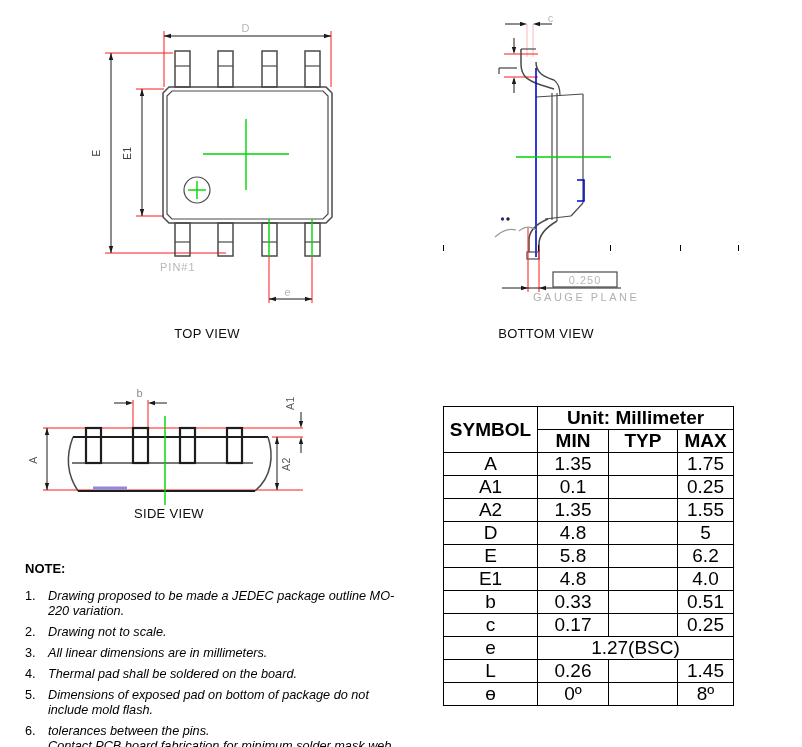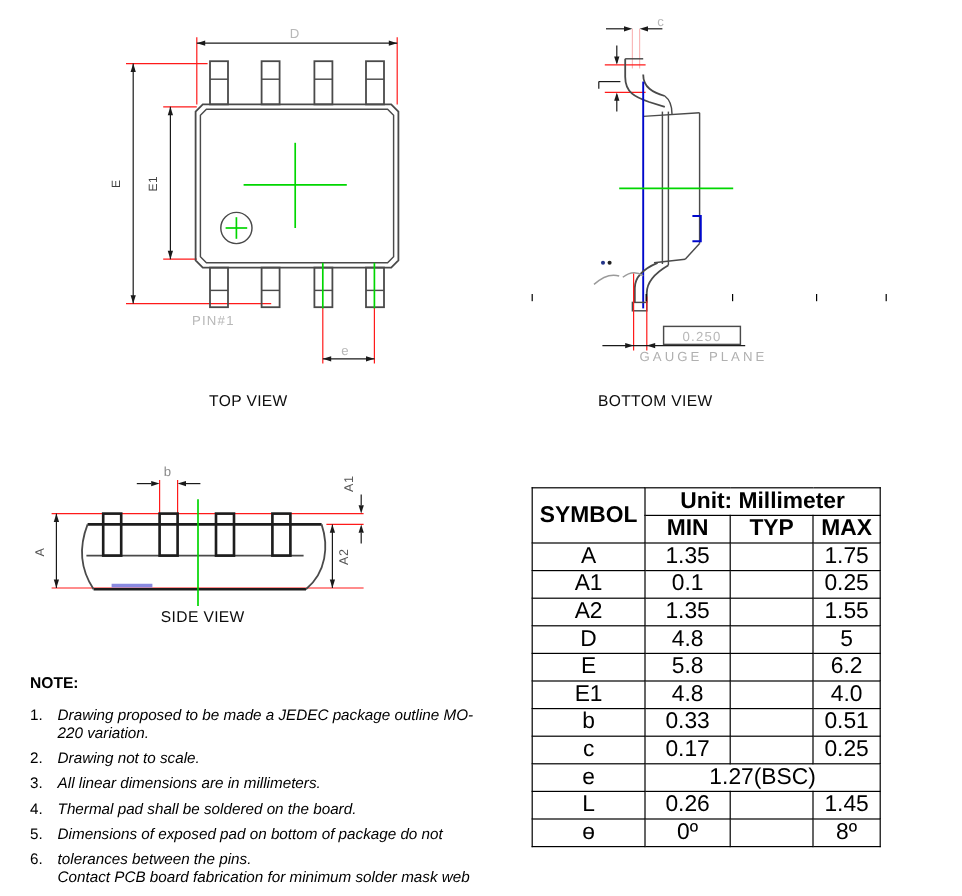--- a/index.html
+++ b/index.html
@@ -339,20 +339,21 @@
     <div class="note-row">
       <span class="note-num">4.</span>
       <span class="note-text">
         <div>Thermal pad shall be soldered on the board.</div>
       </span>
     </div>
     <div class="note-row">
       <span class="note-num">5.</span>
       <span class="note-text">
         <div>Dimensions of exposed pad on bottom of package do not</div>
+        <div>include mold flash.</div>
       </span>
     </div>
     <div class="note-row">
       <span class="note-num">6.</span>
       <span class="note-text">
         <div>tolerances between the pins.</div>
         <div>Contact PCB board fabrication for minimum solder mask web</div>
       </span>
     </div>
   </div>

